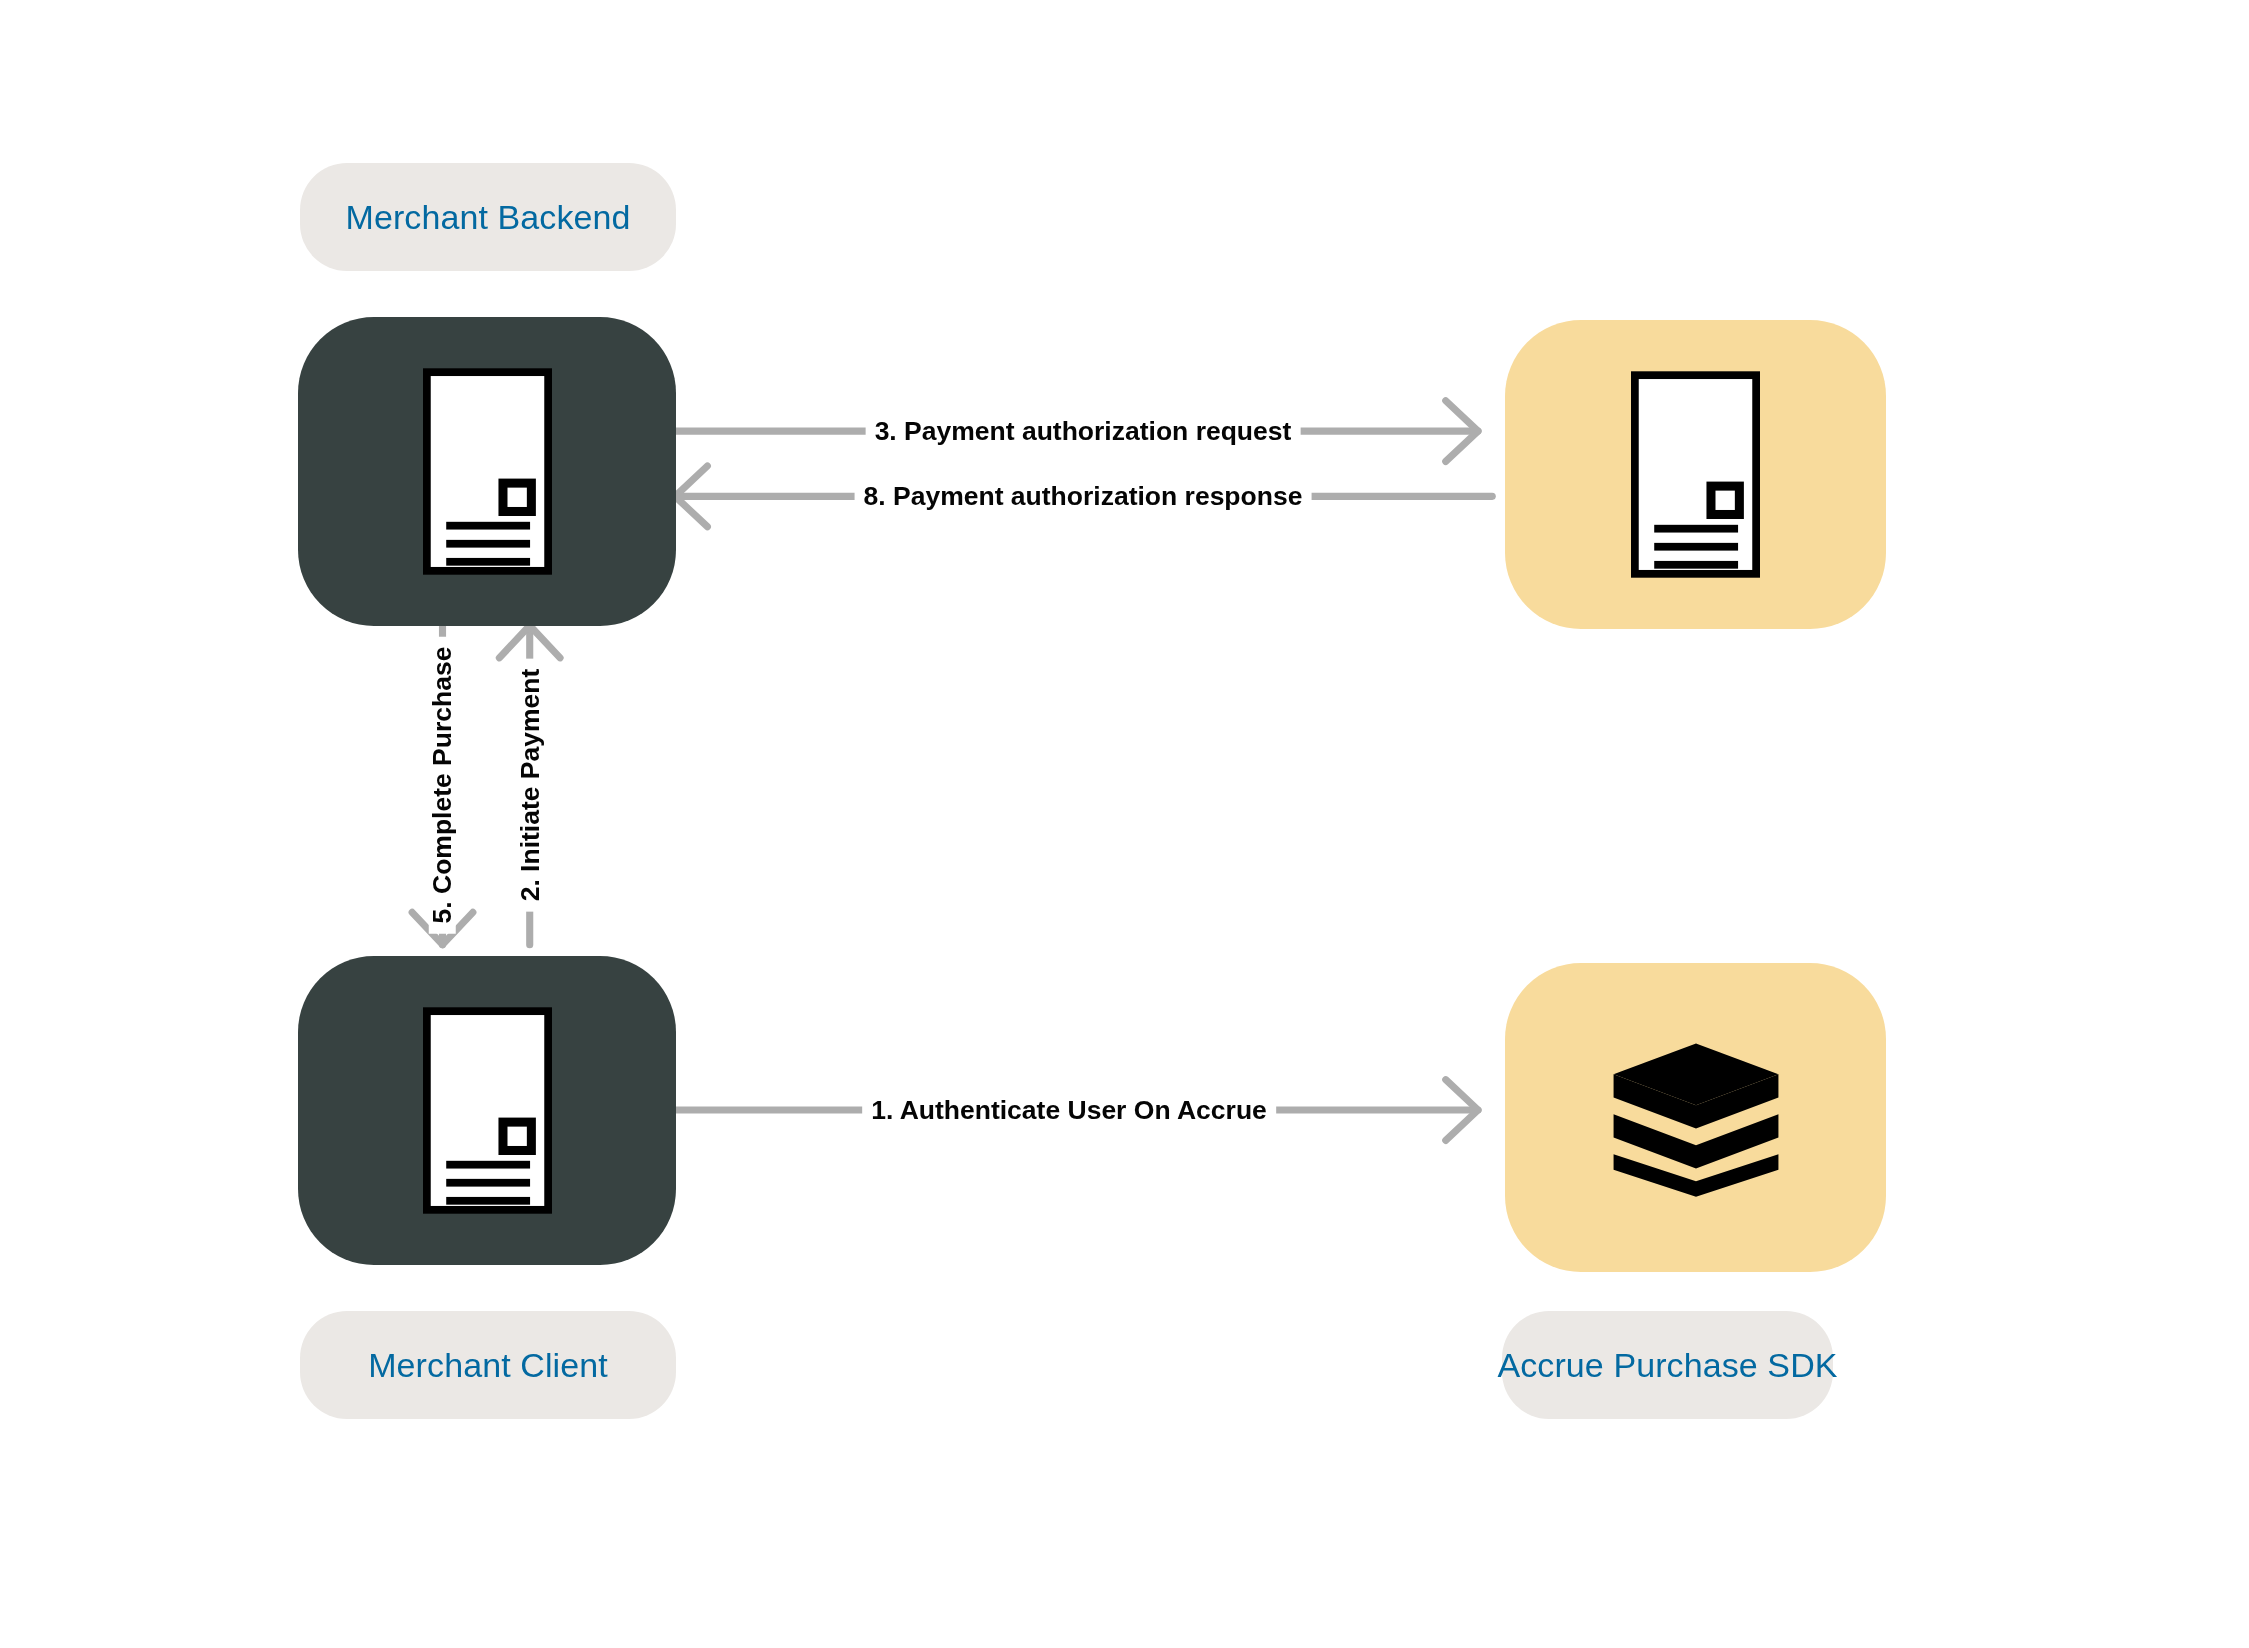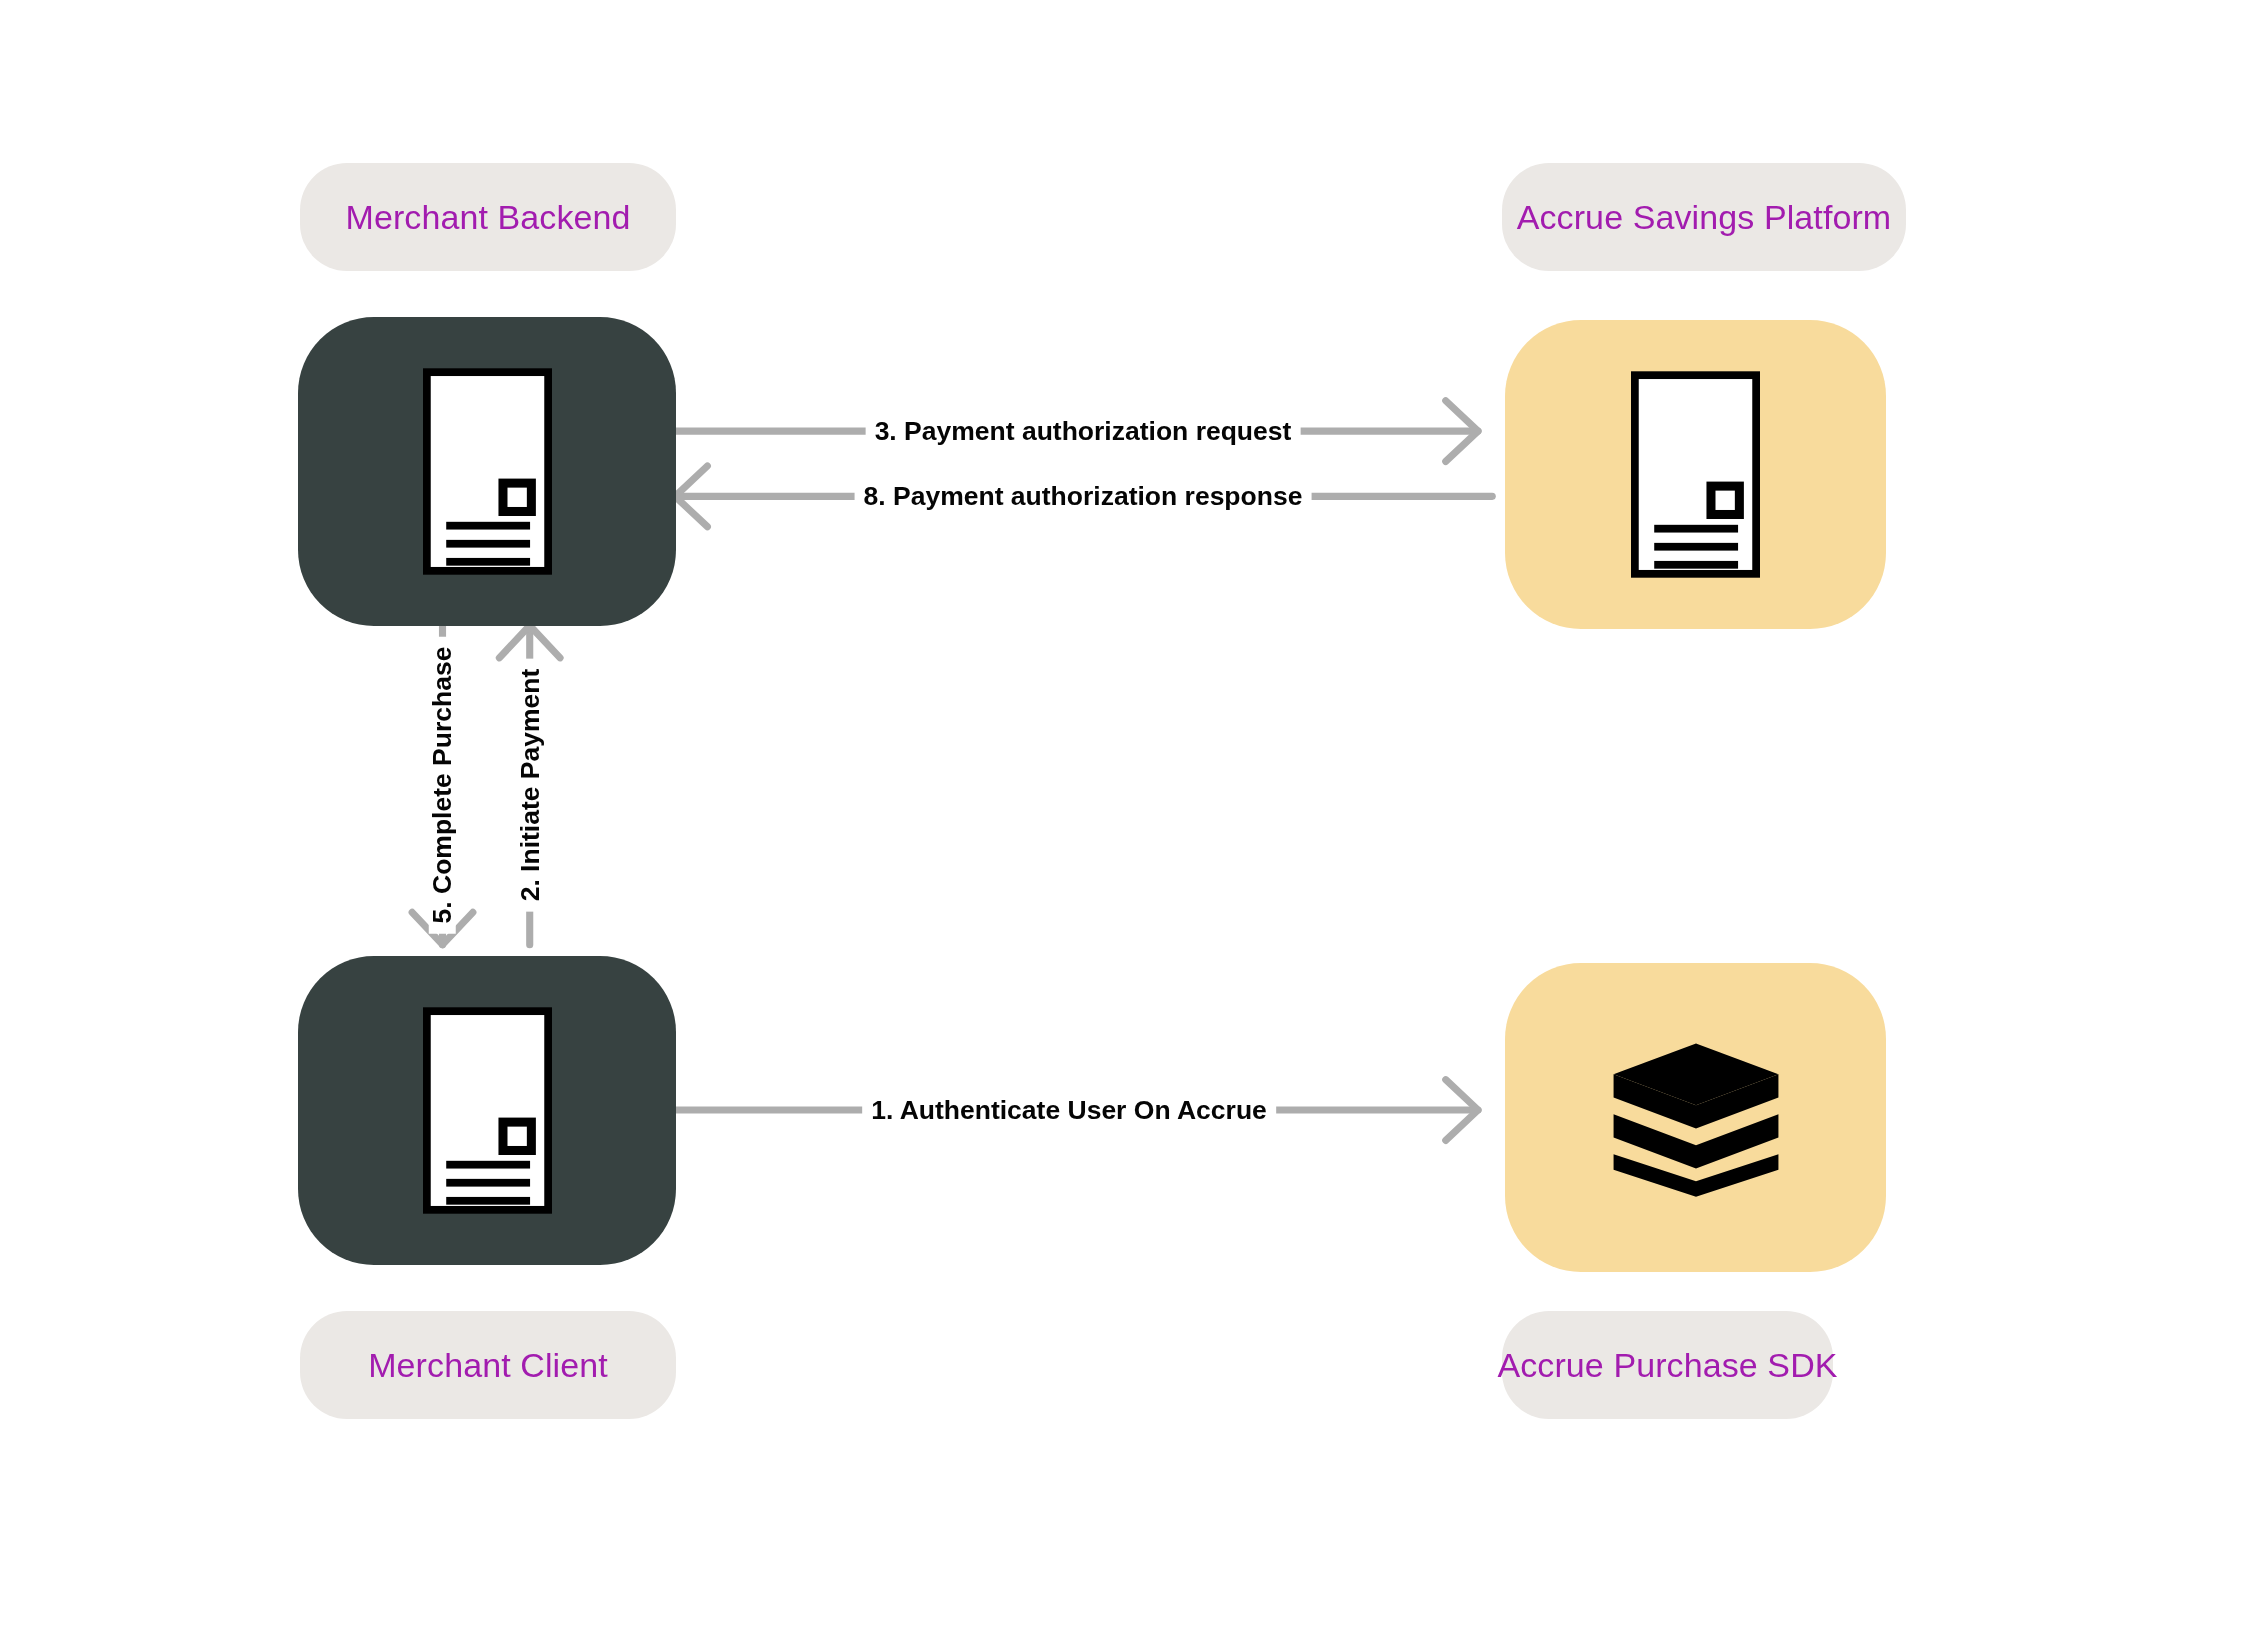--- a/index.html
+++ b/index.html
@@ -19,21 +19,21 @@
   }
 
   
   .pill {
     position: absolute;
     background: #EBE8E5;
     border-radius: 47px;
     display: flex;
     align-items: center;
     justify-content: center;
-    color: #a21caf;
+    color: #0369a1;
     font-size: 34px;
     font-weight: 400;
     letter-spacing: 0.1px;
     font-family: "Liberation Sans", sans-serif;
     white-space: nowrap;
   }
 
   
   .tile {
     position: absolute;
@@ -126,23 +126,20 @@
   <div class="tile dark" style="left:298px; top:317px; width:378px; height:309px;">
     <svg class="doc-glyph" width="129" height="207" viewBox="0 0 200 320" xmlns="http://www.w3.org/2000/svg">
       <rect x="6" y="6" width="188" height="308" fill="#FFFFFF" stroke="#000000" stroke-width="12"></rect>
       <rect x="124" y="178" width="44" height="44" fill="none" stroke="#000000" stroke-width="14"></rect>
       <rect x="36" y="238" width="130" height="12" fill="#000000"></rect>
       <rect x="36" y="266" width="130" height="12" fill="#000000"></rect>
       <rect x="36" y="294" width="130" height="12" fill="#000000"></rect>
     </svg>
   </div>
 
-  <div class="pill" style="left:1502px; top:163px; width:404px; height:108px;">
-    <span>Accrue Savings Platform</span>
-  </div>
 
   <div class="tile amber" style="left:1505px; top:320px; width:381px; height:309px;">
     <svg class="doc-glyph" width="129" height="207" viewBox="0 0 200 320" xmlns="http://www.w3.org/2000/svg">
       <rect x="6" y="6" width="188" height="308" fill="#FFFFFF" stroke="#000000" stroke-width="12"></rect>
       <rect x="124" y="178" width="44" height="44" fill="none" stroke="#000000" stroke-width="14"></rect>
       <rect x="36" y="238" width="130" height="12" fill="#000000"></rect>
       <rect x="36" y="266" width="130" height="12" fill="#000000"></rect>
       <rect x="36" y="294" width="130" height="12" fill="#000000"></rect>
     </svg>
   </div>

